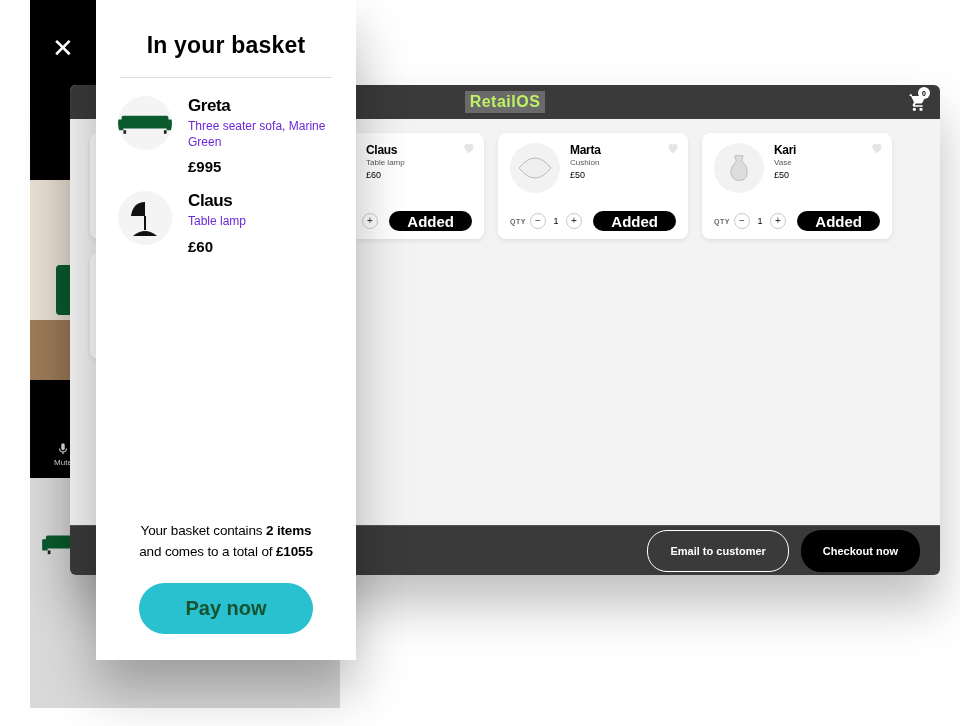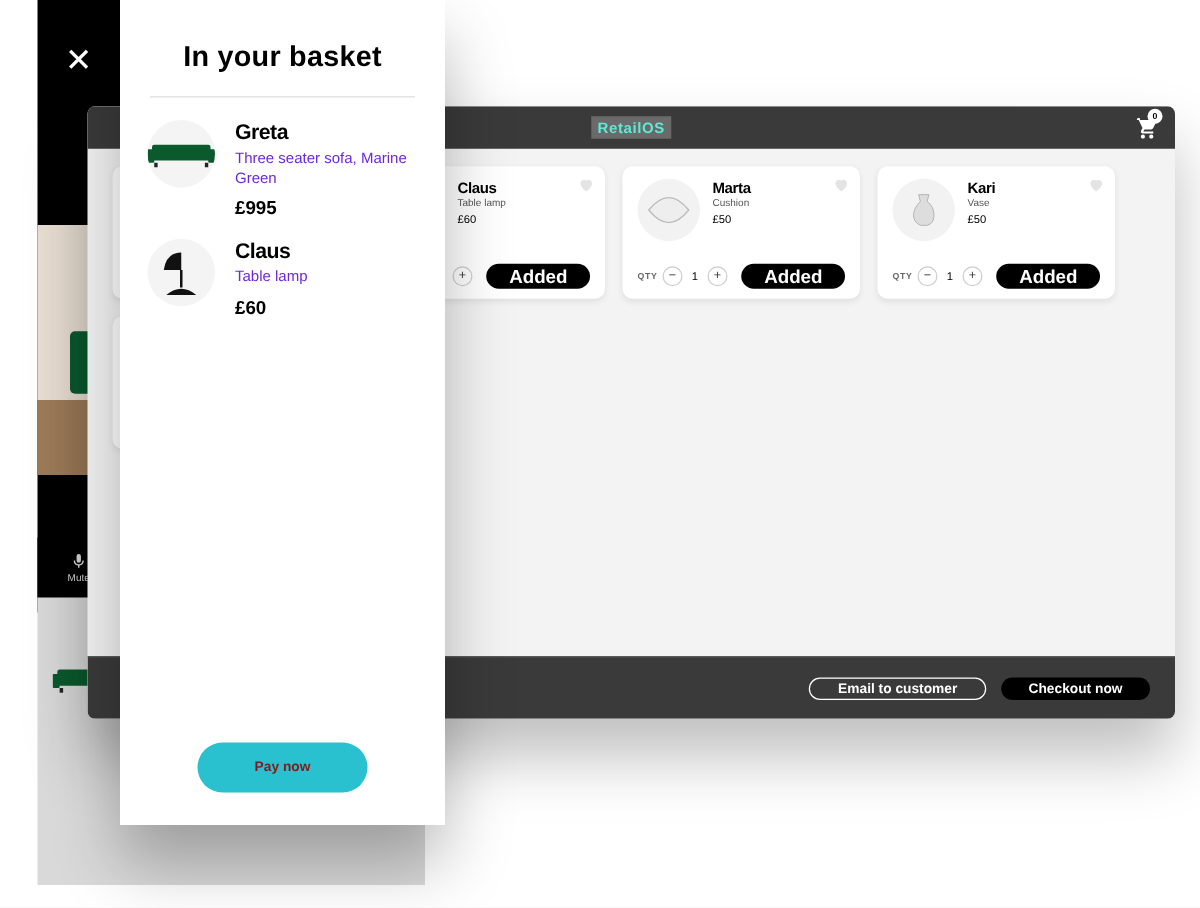--- a/index.html
+++ b/index.html
@@ -20,23 +20,23 @@
   .retailos-header {
     height: 34px;
     background: #3a3a3a;
     display: flex;
     align-items: center;
     justify-content: center;
     position: relative;
   }
   .retailos-title {
     background: #6a6a6a;
-    color: #5eead4;
+    color: #bef264;
     font-weight: 700;
-    font-size: 12px;
+    font-size: 16px;
     letter-spacing: 0.5px;
     padding: 2px 5px;
   }
   .retailos-cart {
     position: absolute;
     right: 14px; top: 6px;
     color: #fff;
   }
   .retailos-cart svg { width: 20px; height: 20px; }
   .cart-badge {
@@ -60,21 +60,21 @@
     height: 50px;
     background: #3a3a3a;
     border-top: 1px solid #555;
     display: flex;
     justify-content: flex-end;
     align-items: center;
     gap: 12px;
     padding: 0 20px;
   }
   .footer-btn {
-    height: 18px;
+    height: 42px;
     padding: 0 22px;
     border-radius: 20px;
     font-size: 11px;
     font-weight: 700;
     cursor: pointer;
   }
   .footer-btn.outline { background: transparent; color: #fff; border: 1.5px solid #fff; }
   .footer-btn.solid { background: #000; color: #fff; border: none; }
 
   
@@ -215,25 +215,25 @@
     text-align: center;
     font-size: 13.5px;
     line-height: 1.55;
     letter-spacing: -0.15px;
   }
   .basket-summary b { font-weight: 800; }
   .pay-btn {
     margin: 12px auto 26px;
     display: block;
     background: #29c0cf;
-    color: #7f1d1d;
+    color: #14532d;
     border: none;
     border-radius: 28px;
     padding: 14px 46px;
-    font-size: 11px; font-weight: 800;
+    font-size: 20px; font-weight: 800;
     cursor: pointer;
   }
 
   
   .sofa-mini {
     width: 56px; height: 26px;
   }
   .lamp-mini {
     width: 44px; height: 44px;
   }
@@ -452,14 +452,18 @@
             <path d="M10 40 Q22 30 34 40 Z" fill="#111"></path>
           </svg>
         </div>
         <div class="bitem-info">
           <div class="bitem-name">Claus</div>
           <div class="bitem-desc">Table lamp</div>
           <div class="bitem-price">£60</div>
         </div>
       </div>
     </div>
+  <div class="basket-summary">
+    <span>Your basket contains </span><b>2 items</b><br>
+    <span> and comes to a total of </span><b>£1055</b>
+  </div>
   <button class="pay-btn">Pay now</button>
 </div>
 
 </body></html>

